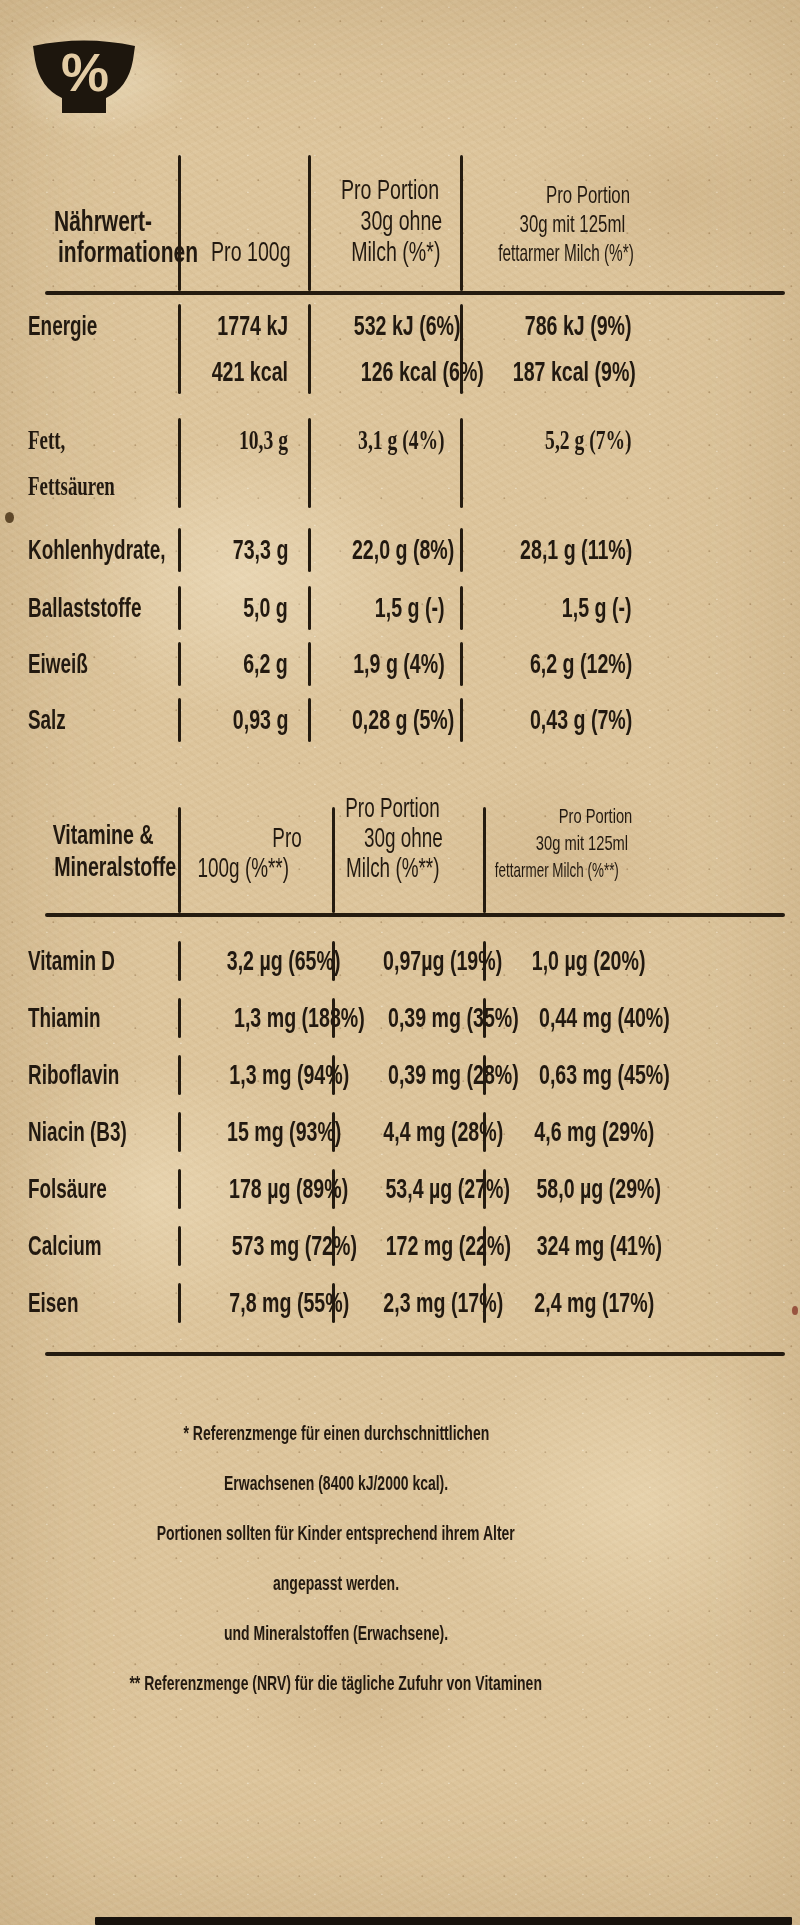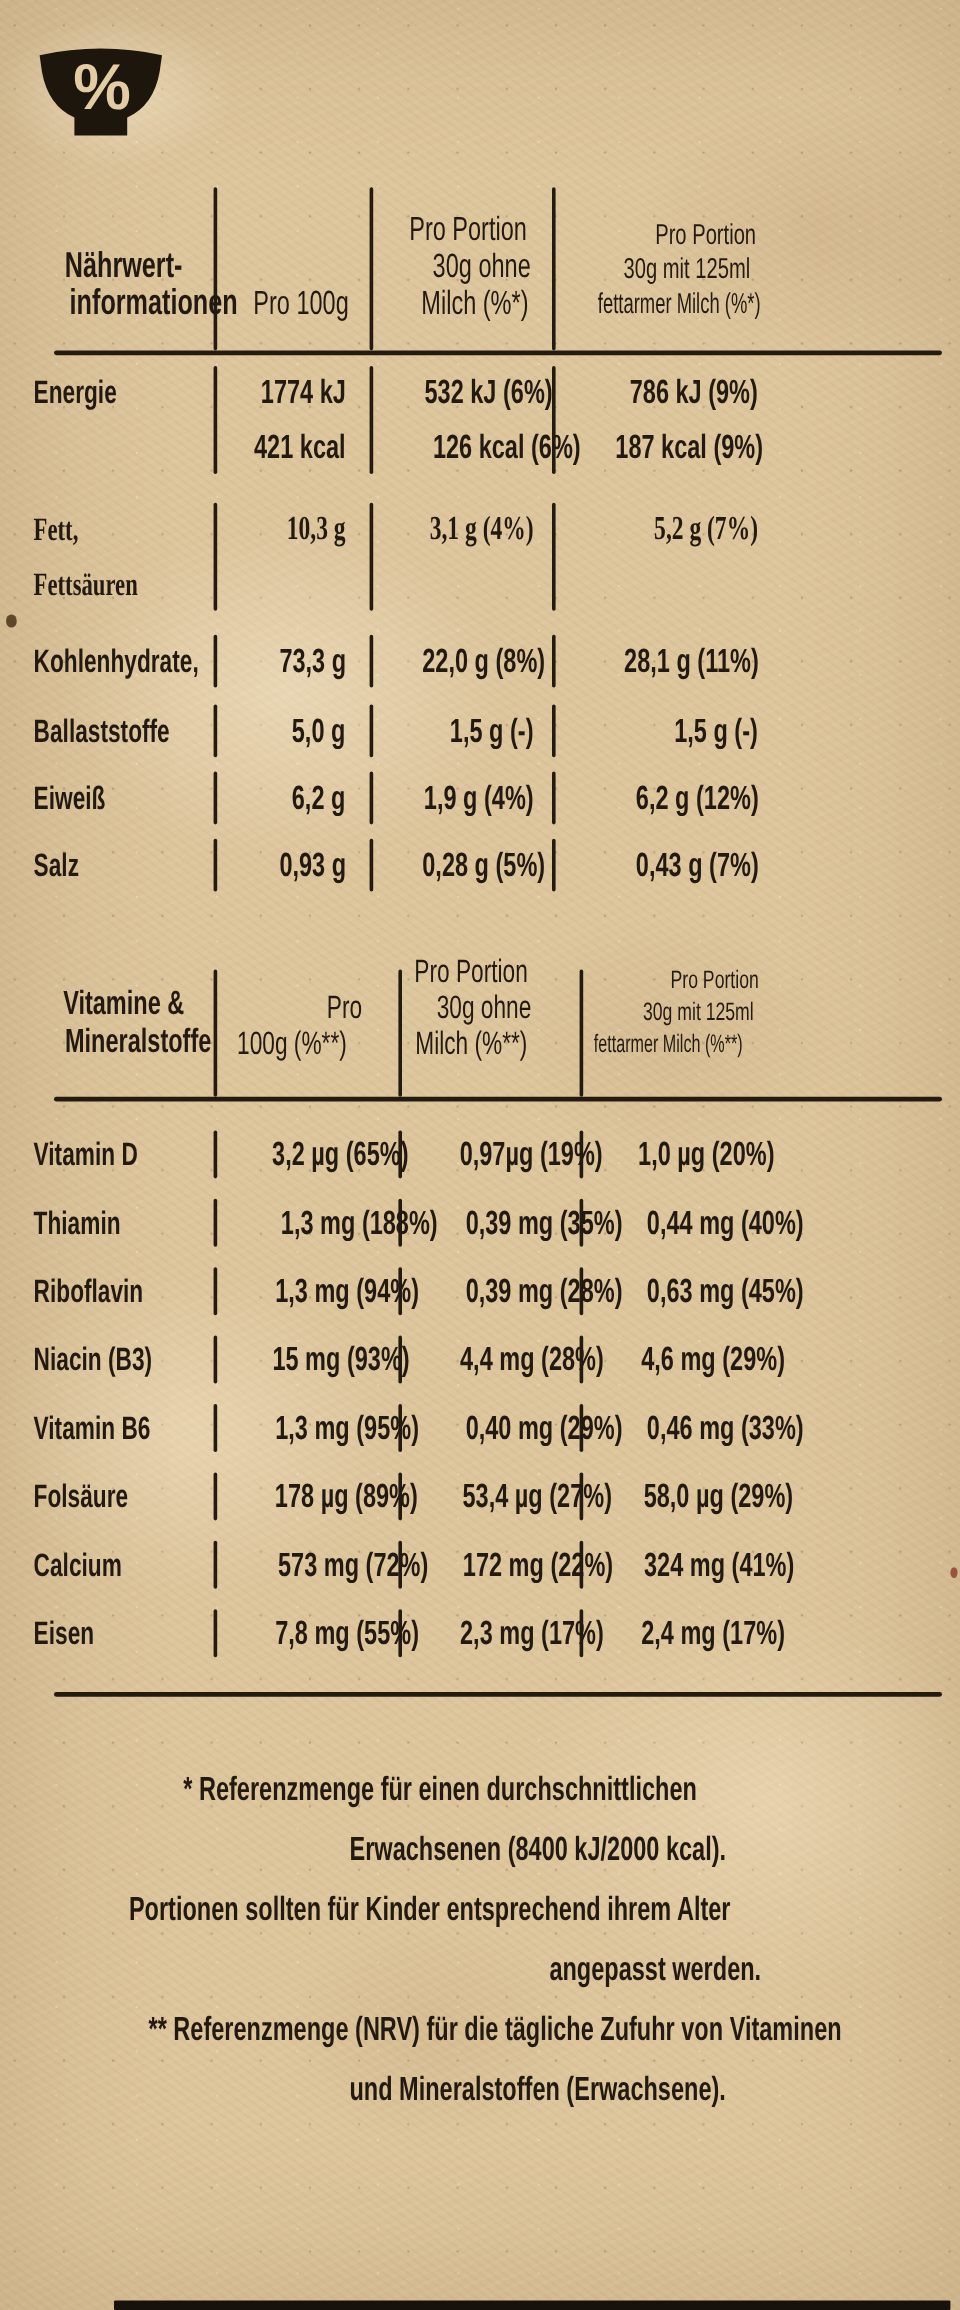--- a/index.html
+++ b/index.html
@@ -56,21 +56,21 @@
   
   .b-energie{margin-top:6px;padding:2px 0;}
   .b-fett{margin-top:18px;padding:2px 0;font-family:Liberation Serif, serif;}
   .b-kohlen{margin-top:14px;padding:2px 0;}
   .b-ballast{margin-top:8px;padding:2px 0;}
   .b-eiweiss{margin-top:6px;padding:2px 0;}
   .b-salz{margin-top:6px;padding:2px 0;}
   .vrows{margin-top:21px;}
   .bottom-rule{margin-top:26px;}
   
-  .footnotes{margin-top:52px;width:672px;text-align:right;font-size:28px;font-weight:700;line-height:50px;}
+  .footnotes{margin-top:52px;width:672px;text-align:center;font-size:20px;font-weight:700;line-height:50px;}
   .fn{display:block;}
   .fn .cx{transform-origin:50% 50%;}
   .edge-bar{position:absolute;left:95px;right:8px;bottom:0;height:8px;background:#18120c;border-radius:1px;}
   .speck1{position:absolute;left:5px;top:512px;width:9px;height:11px;border-radius:50%;background:#4a3418;opacity:.85;}
   .speck2{position:absolute;right:2px;top:1306px;width:6px;height:9px;border-radius:50%;background:#8a3b2a;opacity:.8;}
 </style>
 </head>
 <body>
 
 <div class="sheet">
@@ -249,29 +249,20 @@
         <i class="vl v3"></i>
       <span class="lab"><span class="cx">Niacin (B3)</span></span>
       <span class="val vv"><span class="cx">15 mg (93%)</span></span>
       <span class="val vv"><span class="cx">4,4 mg (28%)</span></span>
       <span class="val vv"><span class="cx">4,6 mg (29%)</span></span>
     </div>
     <div class="vrow">
       <i class="vl v1"></i>
         <i class="vl v2"></i>
         <i class="vl v3"></i>
-      <span class="lab"><span class="cx">Vitamin B6</span></span>
-      <span class="val vv"><span class="cx">1,3 mg (95%)</span></span>
-      <span class="val vv"><span class="cx">0,40 mg (29%)</span></span>
-      <span class="val vv"><span class="cx">0,46 mg (33%)</span></span>
-    </div>
-    <div class="vrow">
-      <i class="vl v1"></i>
-        <i class="vl v2"></i>
-        <i class="vl v3"></i>
       <span class="lab"><span class="cx">Folsäure</span></span>
       <span class="val vv"><span class="cx">178 µg (89%)</span></span>
       <span class="val vv"><span class="cx">53,4 µg (27%)</span></span>
       <span class="val vv"><span class="cx">58,0 µg (29%)</span></span>
     </div>
     <div class="vrow">
       <i class="vl v1"></i>
         <i class="vl v2"></i>
         <i class="vl v3"></i>
       <span class="lab"><span class="cx">Calcium</span></span>
@@ -290,20 +281,20 @@
     </div>
   </div>
 
   <div class="hrule bottom-rule"></div>
 
   <div class="footnotes">
     <span class="fn"><span class="cx">* Referenzmenge für einen durchschnittlichen</span></span>
     <span class="fn"><span class="cx">Erwachsenen (8400 kJ/2000 kcal).</span></span>
     <span class="fn"><span class="cx">Portionen sollten für Kinder entsprechend ihrem Alter</span></span>
     <span class="fn"><span class="cx">angepasst werden.</span></span>
+    <span class="fn"><span class="cx">und Mineralstoffen (Erwachsene).</span></span>
     <span class="fn"><span class="cx">** Referenzmenge (NRV) für die tägliche Zufuhr von Vitaminen</span></span>
-    <span class="fn"><span class="cx">und Mineralstoffen (Erwachsene).</span></span>
   </div>
 
   <i class="speck1"></i>
   <i class="speck2"></i>
   <div class="edge-bar"></div>
 </div>
 
 </body></html>

